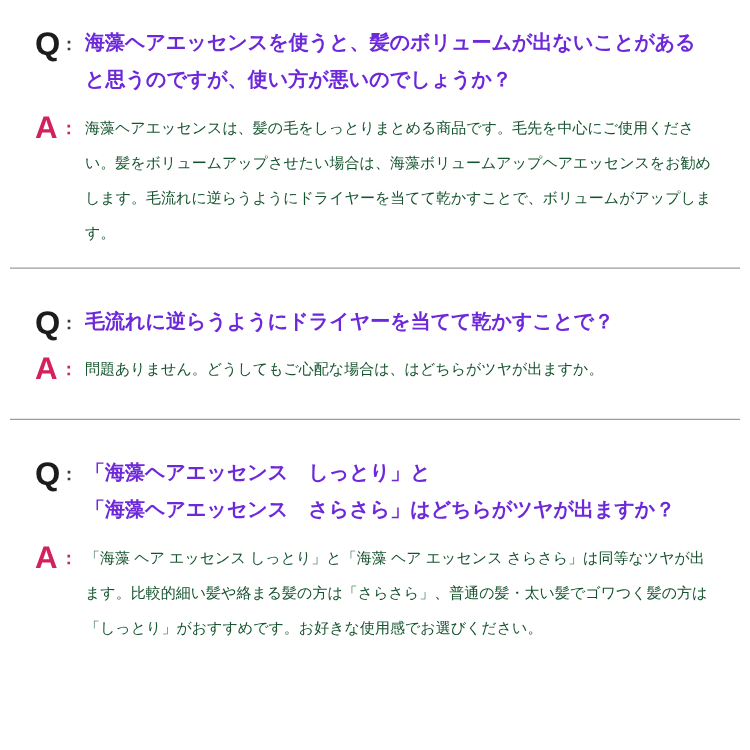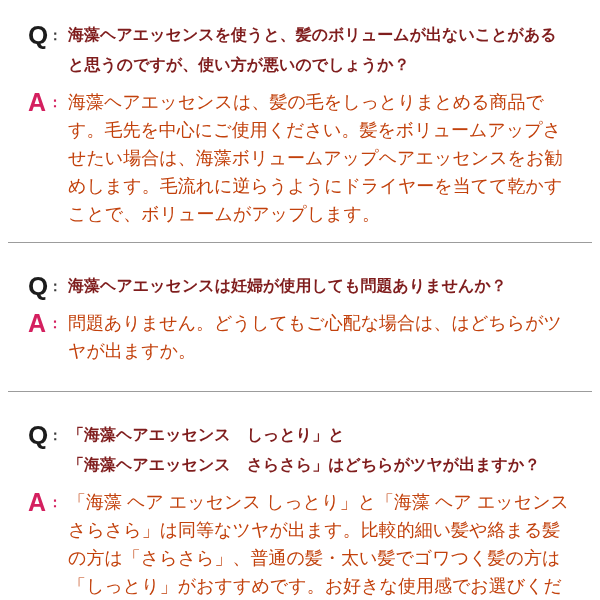--- a/index.html
+++ b/index.html
@@ -35,29 +35,29 @@
   .colon {
     font-size: 14px;
     font-weight: 700;
   }
   .q-row .colon { color: #3a3a3a; line-height: 30px; }
   .a-row .colon { color: #d4205f; line-height: 28px; }
 
   .q-text {
     font-size: 16px;
     font-weight: 700;
-    color: #7f1d1d;
+    color: #6d28d9;
     line-height: 30px;
     white-space: pre-line;
     flex: 1;
   }
   .a-text {
-    font-size: 18px;
+    font-size: 12px;
     font-weight: 400;
-    color: #c2410c;
+    color: #14532d;
     line-height: 28px;
     white-space: pre-line;
     flex: 1;
   }
 
   .a-row { margin-top: 8px; }
   .q-row.after-divider { margin-top: 28px; }
 
   .divider {
     border: none;
@@ -89,21 +89,21 @@
   </section>
 
   <hr class="divider">
 
   <section class="qa-section">
     <div class="row q-row after-divider">
       <div class="marker">
         <span class="q-letter">Q</span>
         <span class="colon">：</span>
       </div>
-      <p class="q-text">海藻ヘアエッセンスは妊婦が使用しても問題ありませんか？</p>
+      <p class="q-text">毛流れに逆らうようにドライヤーを当てて乾かすことで？</p>
     </div>
     <div class="row a-row">
       <div class="marker">
         <span class="a-letter">A</span>
         <span class="colon">：</span>
       </div>
       <p class="a-text">問題ありません。どうしてもご心配な場合は、はどちらがツヤが出ますか。</p>
     </div>
   </section>
 

